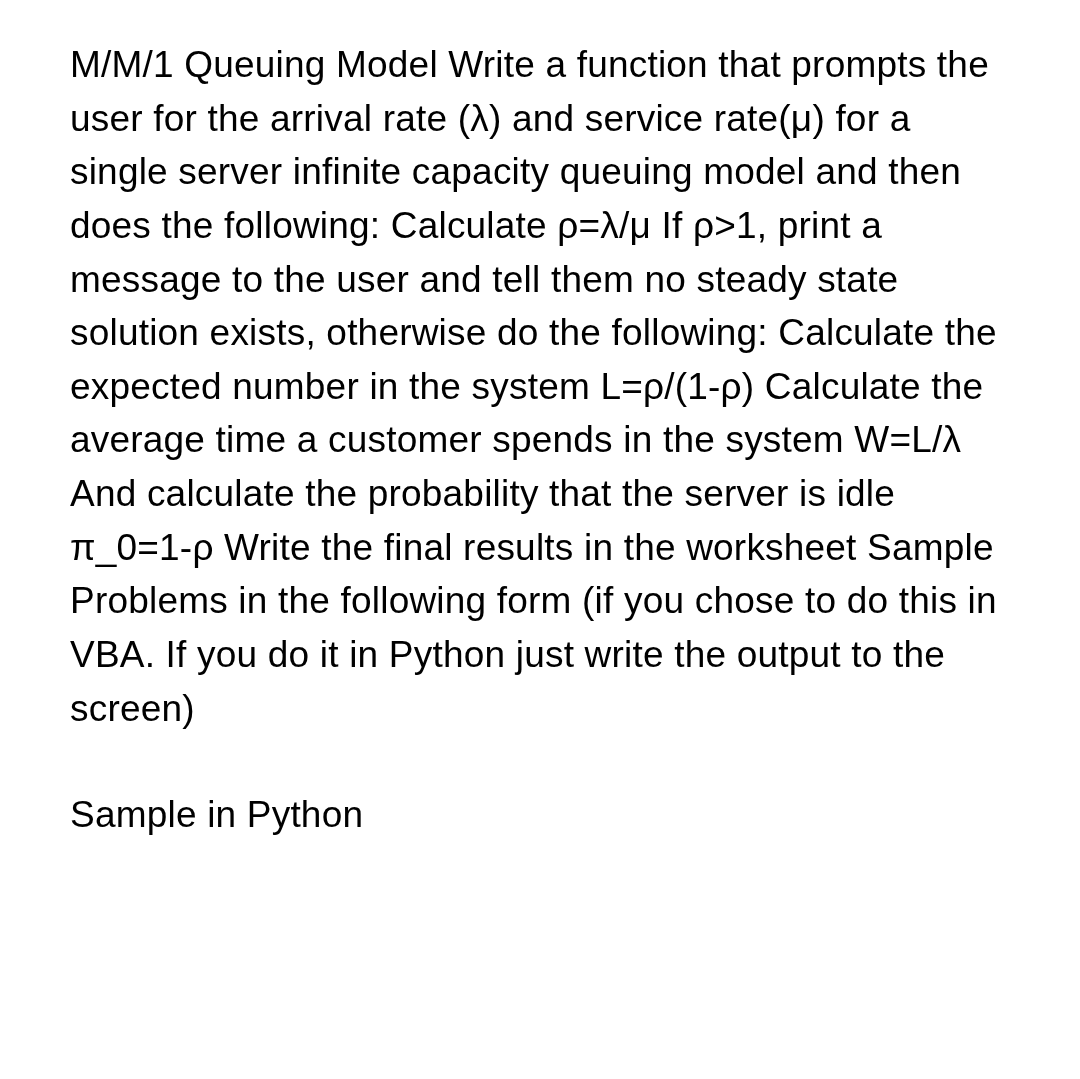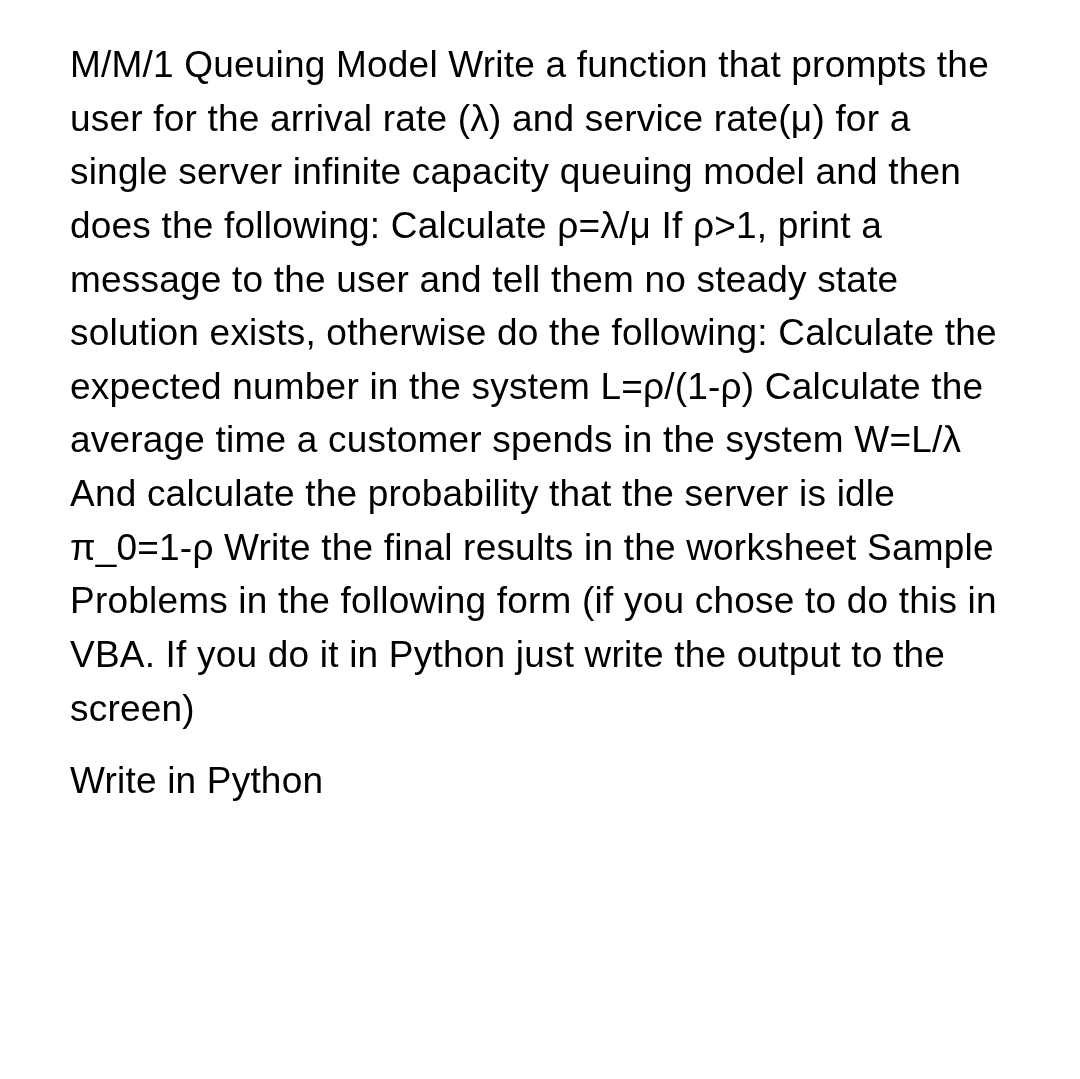--- a/index.html
+++ b/index.html
@@ -15,25 +15,25 @@
       padding: 38px 65px 38px 70px;
       color: #000000;
     }
     .content {
       font-size: 37px;
       line-height: 1.45;
       font-weight: 400;
       letter-spacing: 0.2px;
     }
     .paragraph {
-      margin-bottom: 19px;
+      margin-bottom: 53px;
     }
     .paragraph:last-child {
       margin-bottom: 0;
     }
   </style>
 </head>
 <body>
 
 <div class="content">
   <p class="paragraph">M/M/1 Queuing Model Write a function that prompts the user for the arrival rate (λ) and service rate(μ) for a single server infinite capacity queuing model and then does the following: Calculate ρ=λ/μ If ρ&gt;1, print a message to the user and tell them no steady state solution exists, otherwise do the following: Calculate the expected number in the system L=ρ/(1-ρ) Calculate the average time a customer spends in the system W=L/λ And calculate the probability that the server is idle π_0=1-ρ Write the final results in the worksheet Sample Problems in the following form (if you chose to do this in VBA. If you do it in Python just write the output to the screen)</p>
-  <p class="paragraph">Write in Python</p>
+  <p class="paragraph">Sample in Python</p>
 </div>
 
 </body></html>

